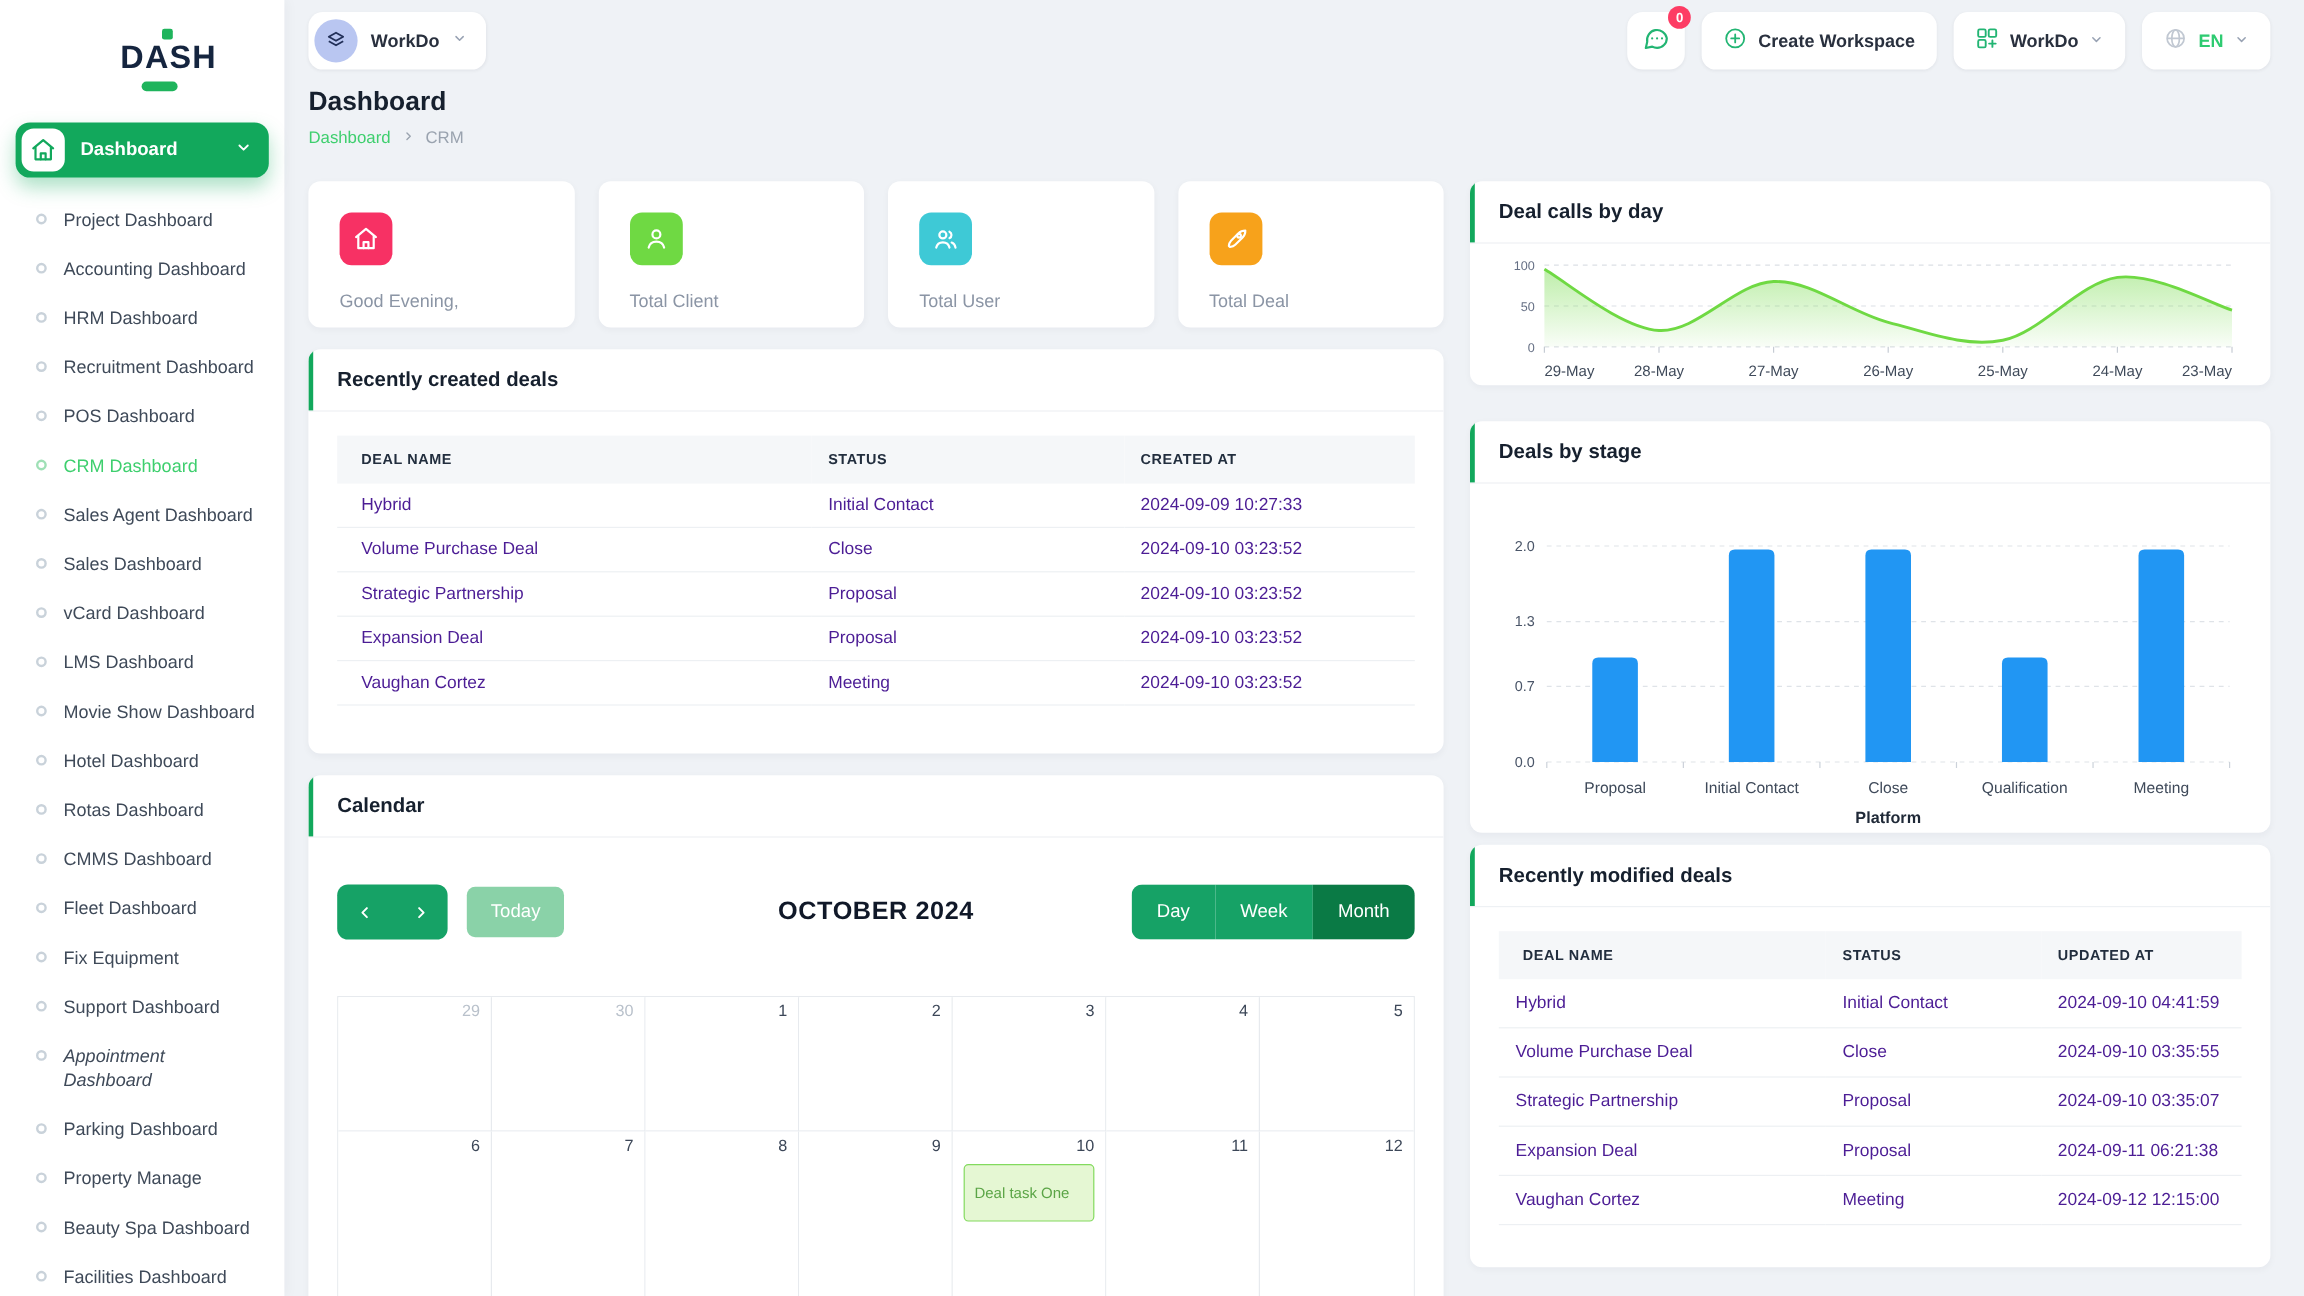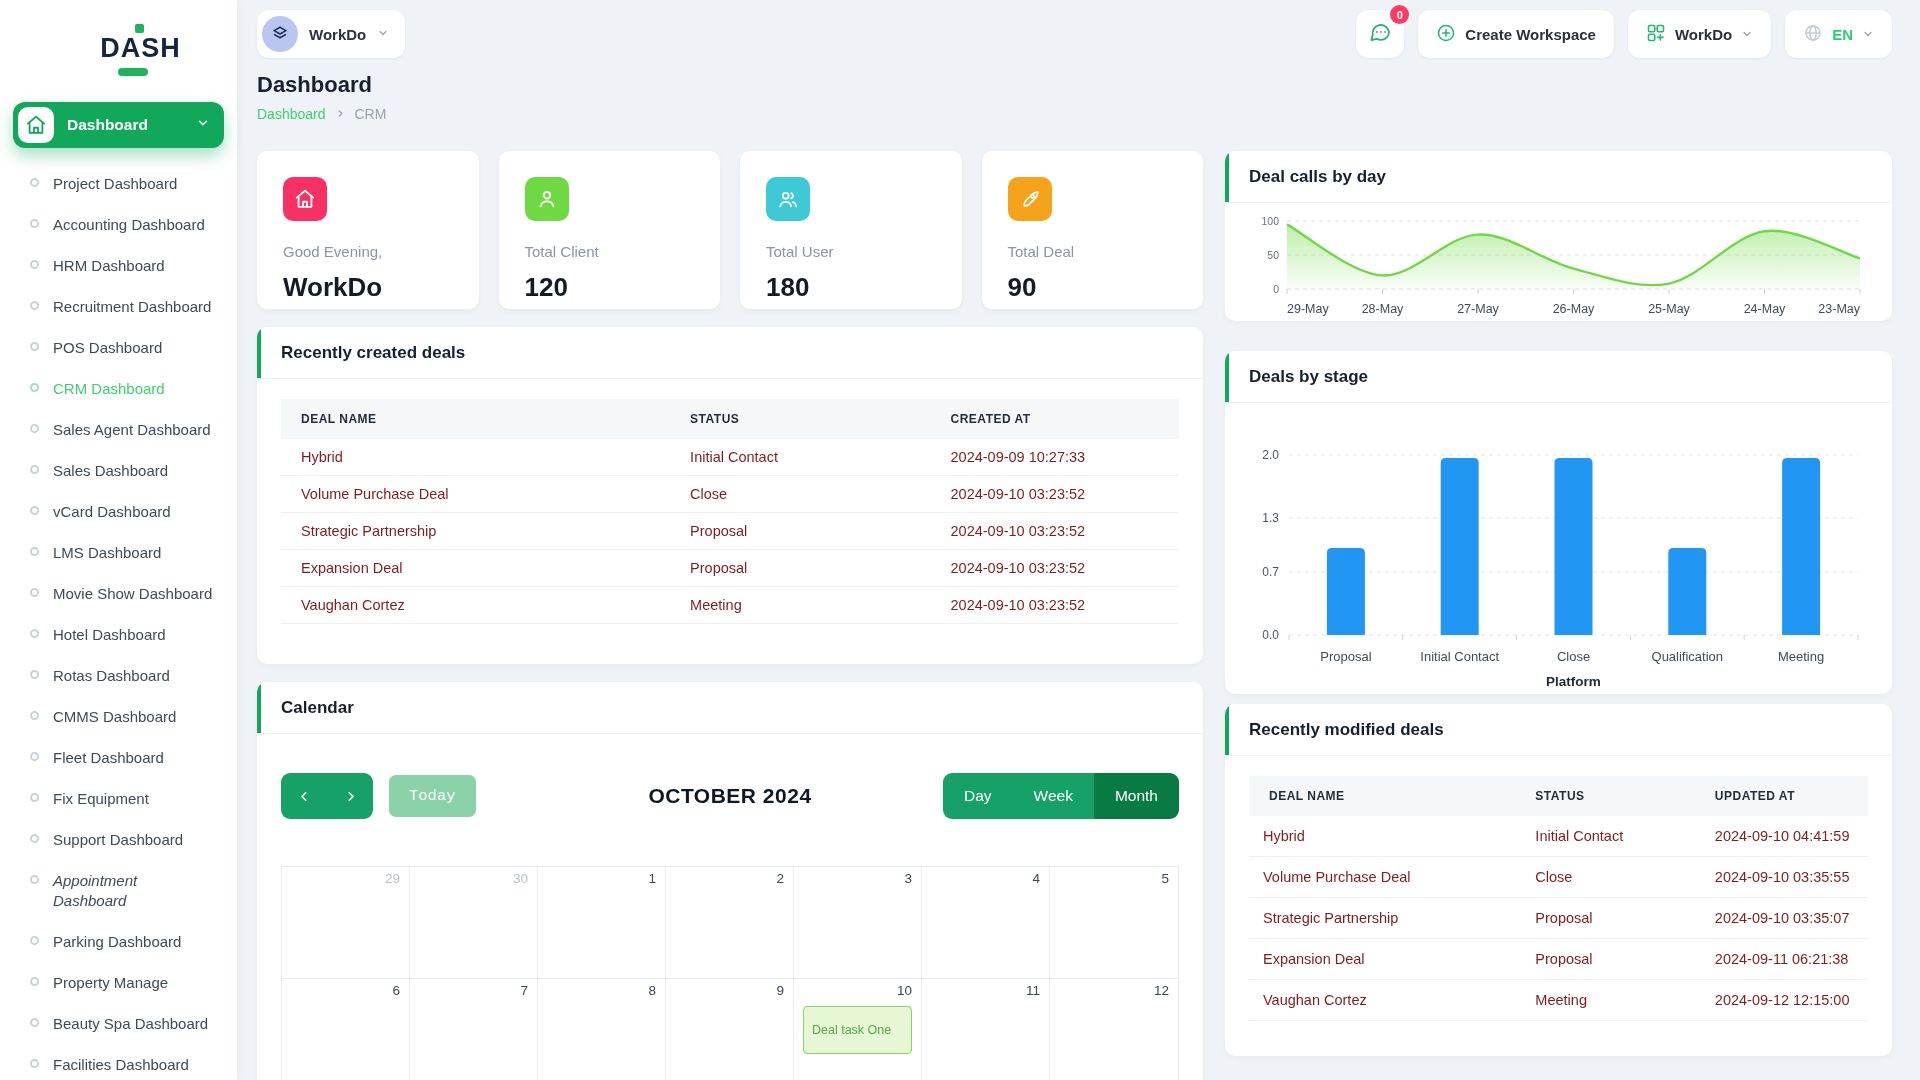--- a/index.html
+++ b/index.html
@@ -46,47 +46,47 @@
   .content { display:flex; gap:22px; margin-top:29px; }
   .col-left { width:946px; flex:none; }
   .col-right { width:667px; flex:none; }
   .card { background:#fff; border-radius:10px; box-shadow:0 2px 6px rgba(16,24,40,.04); overflow:hidden; }
   .card-header { position:relative; height:52px; display:flex; align-items:center; padding:0 24px; border-bottom:1px solid #eef1f4; }
   .card-header::before { content:''; position:absolute; left:0; top:0; bottom:0; width:4px; background:#12a85c; }
   .card-title { font-size:17px; font-weight:700; color:#16202e; }
 
   
   .stats { display:grid; grid-template-columns:repeat(4,1fr); gap:20px; }
-  .stat-card { height:158px; padding:26px; }
+  .stat-card { height:122px; padding:26px; }
   .stat-icon { width:44px; height:44px; border-radius:10px; display:grid; place-items:center; }
   .stat-label { margin-top:22px; color:#8b95a5; font-size:15px; }
   .stat-value { margin-top:12px; font-size:26px; font-weight:700; color:#141a26; }
 
   
   .chart-card-sm { height:170px; }
   .chart-card-lg { height:343px; margin-top:30px; }
   .chart-wrap { padding:2px 24px 0 24px; }
   svg.chart { display:block; width:619px; }
 
   
   .table-card { height:337px; margin-top:18px; }
   .table-card-right { height:352px; margin-top:10px; }
   table.deals { width:calc(100% - 48px); margin:20px 24px 0 24px; border-collapse:collapse; }
   table.deals thead tr { background:#f5f7f9; }
   table.deals th { text-align:left; padding:13px 14px; font-size:12px; letter-spacing:.5px; color:#222e3e; text-transform:uppercase; font-weight:700; }
   table.deals th:first-child, table.deals td:first-child { padding-left:20px; }
-  table.deals td { padding:10px 14px; font-size:14.5px; color:#7f1d1d; border-bottom:1px solid #edf0f3; }
+  table.deals td { padding:10px 14px; font-size:14.5px; color:#4c1d95; border-bottom:1px solid #edf0f3; }
   table.deals.tall td { padding:12px 14px; }
 
   
   .cal-card { height:460px; margin-top:18px; }
   .cal-toolbar { margin:38px 24px 0 24px; display:flex; align-items:center; position:relative; height:48px; }
   .cal-nav { display:flex; background:#16a266; border-radius:9px; overflow:hidden; z-index:1; }
   .cal-nav button { width:46px; height:46px; background:transparent; border:0; cursor:pointer; display:grid; place-items:center; }
-  .cal-today { margin-left:16px; background:#8ad2a8; color:#fff; border:0; border-radius:7px; padding:0 20px; height:42px; font-size:15.5px; font-family:Liberation Mono, monospace; cursor:pointer; z-index:1; }
+  .cal-today { margin-left:16px; background:#8ad2a8; color:#fff; border:0; border-radius:7px; padding:0 20px; height:42px; font-size:15.5px; font-family:Liberation Sans, sans-serif; cursor:pointer; z-index:1; }
   .cal-title { position:absolute; left:0; right:0; text-align:center; font-size:21px; font-weight:700; letter-spacing:.5px; color:#101828; }
   .cal-views { margin-left:auto; display:flex; border-radius:9px; overflow:hidden; z-index:1; }
   .cal-views button { border:0; padding:0 21px; height:46px; background:#16a266; color:#fff; font-size:15.5px; font-family:inherit; cursor:pointer; }
   .cal-views button.active { background:#0a7a45; }
   .cal-grid { margin:46px 24px 0 24px; border:1px solid #e7eaee; }
   .cal-row { display:grid; grid-template-columns:repeat(7,1fr); }
   .cal-dow { height:30px; display:flex; align-items:center; justify-content:center; font-weight:700; font-size:13.5px; color:#313c4c; border-right:1px solid #e7eaee; border-bottom:1px solid #e7eaee; background:#fff; }
   .cal-row > div:last-child { border-right:0; }
   .cal-cell { height:112px; border-right:1px solid #e7eaee; border-bottom:1px solid #e7eaee; padding:4px 9px; font-size:13.5px; color:#3c4758; text-align:right; background:#fff; }
   .cal-row.week2 .cal-cell { height:160px; }

